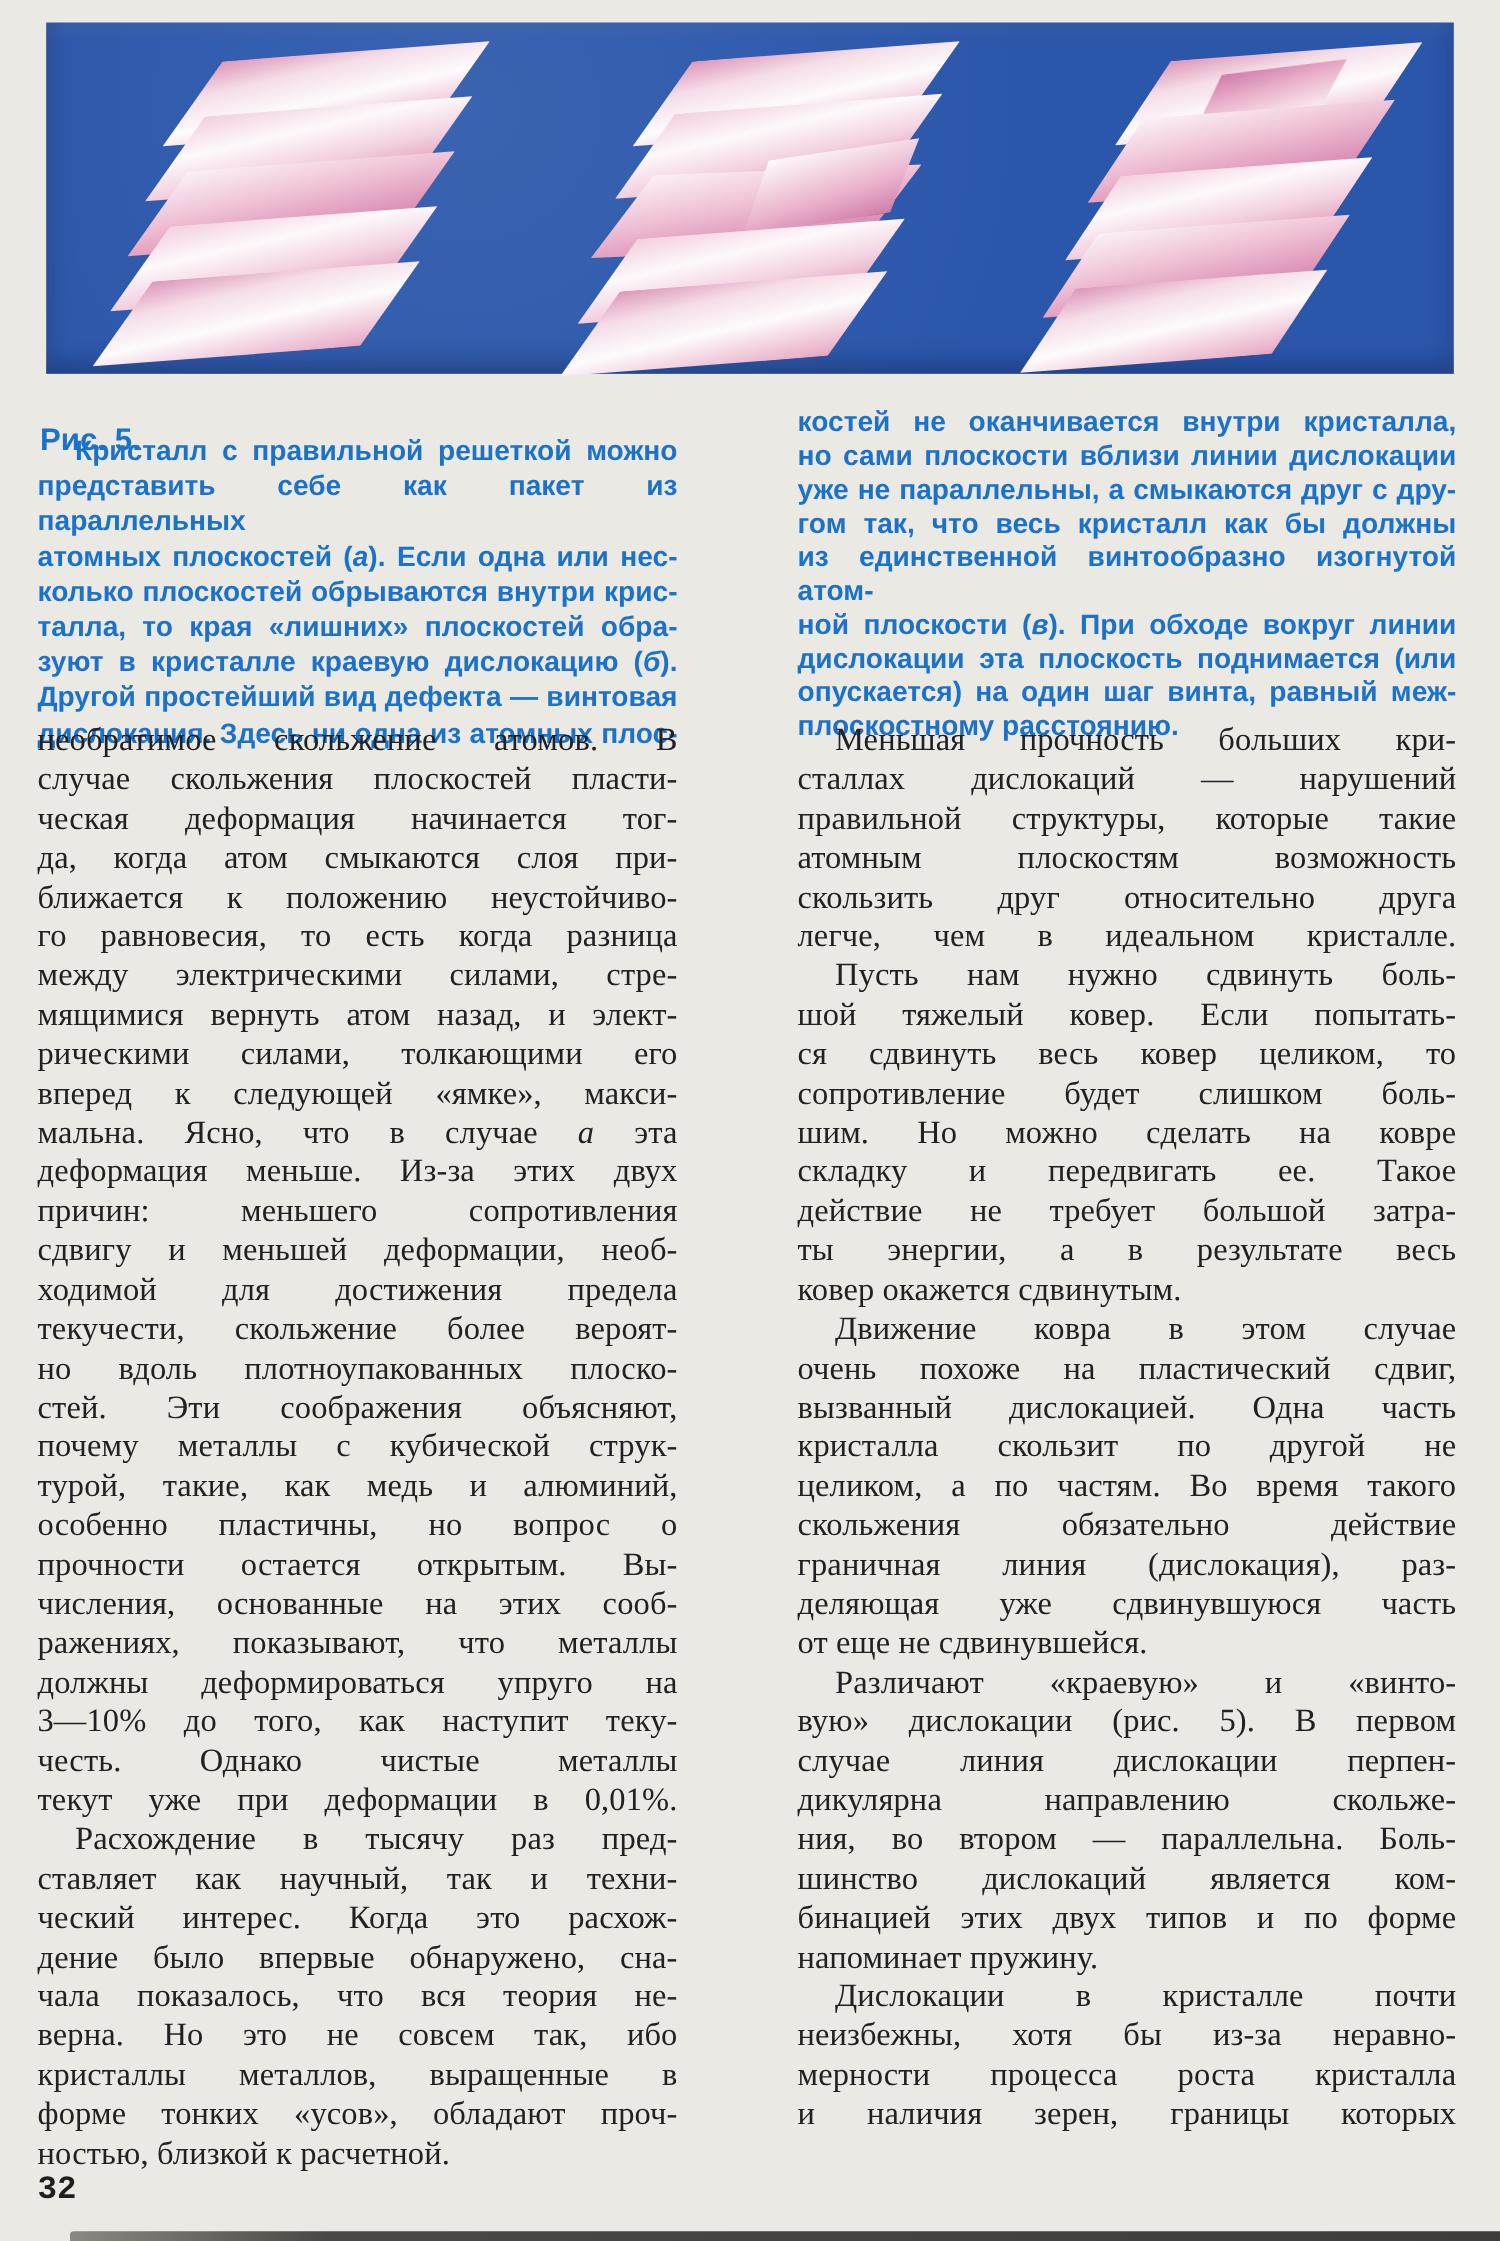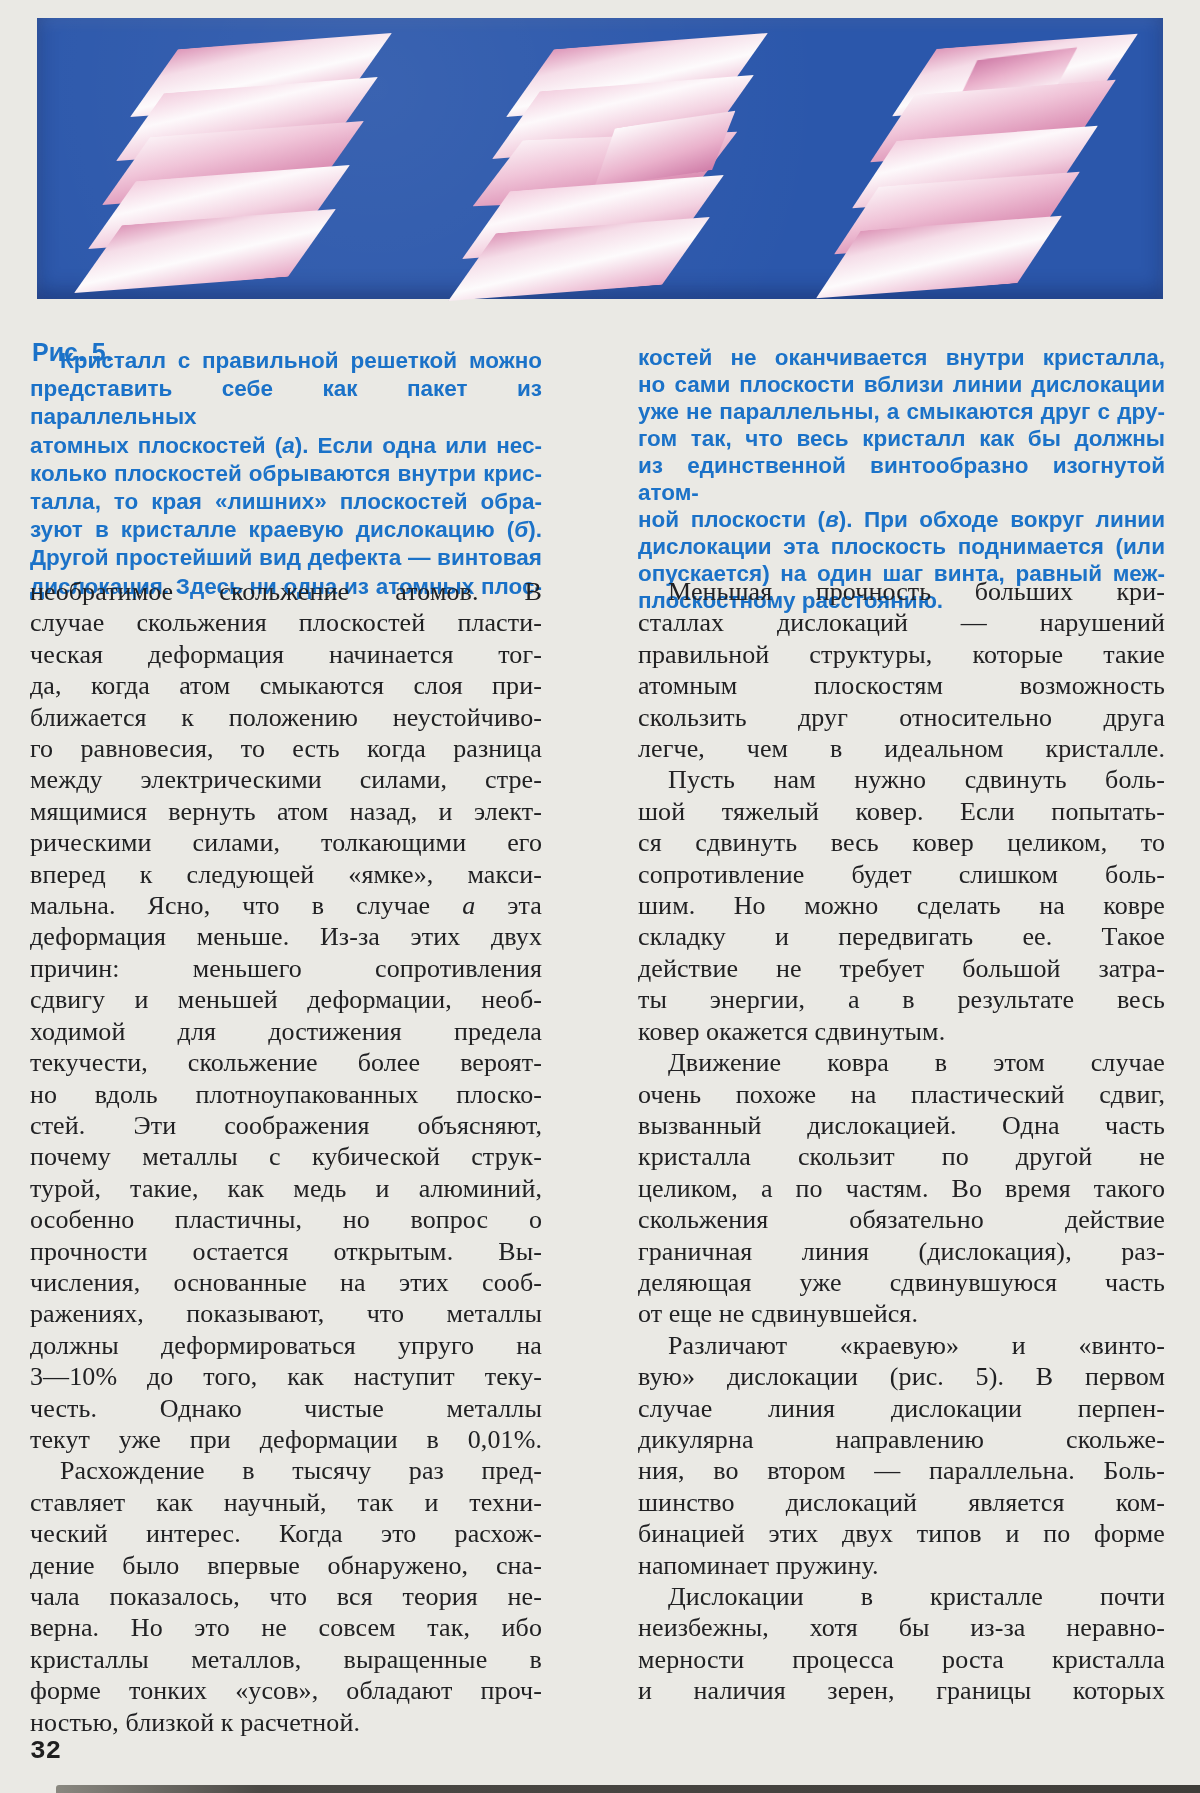--- a/index.html
+++ b/index.html
@@ -76,21 +76,21 @@
     font-weight:700;font-size:25px;color:var(--caption-blue,#1b72c8);margin-top:24px;
   }
   .col{position:absolute;}
   .caption{
     font-family:"Liberation Sans", sans-serif;
     font-weight:700;font-size:22.5px;
     color:var(--caption-blue,#1b72c8);
   }
   .caption .tl{line-height:28.2px;}
   .caption-left{left:30px;top:347px;width:512px;}
-  .caption-right{left:638px;top:344px;width:527px;}
+  .caption-right{left:638px;top:324px;width:527px;}
   .caption-right .tl{line-height:27px;}
 
   .bodycol{
     font-size:26px;color:var(--text,#212123);
     letter-spacing:.1px;
   }
   .bodycol .tl{line-height:31.4px;}
   .body-left{left:30px;top:576px;width:512px;}
   .body-right{left:638px;top:576px;width:527px;}
 

